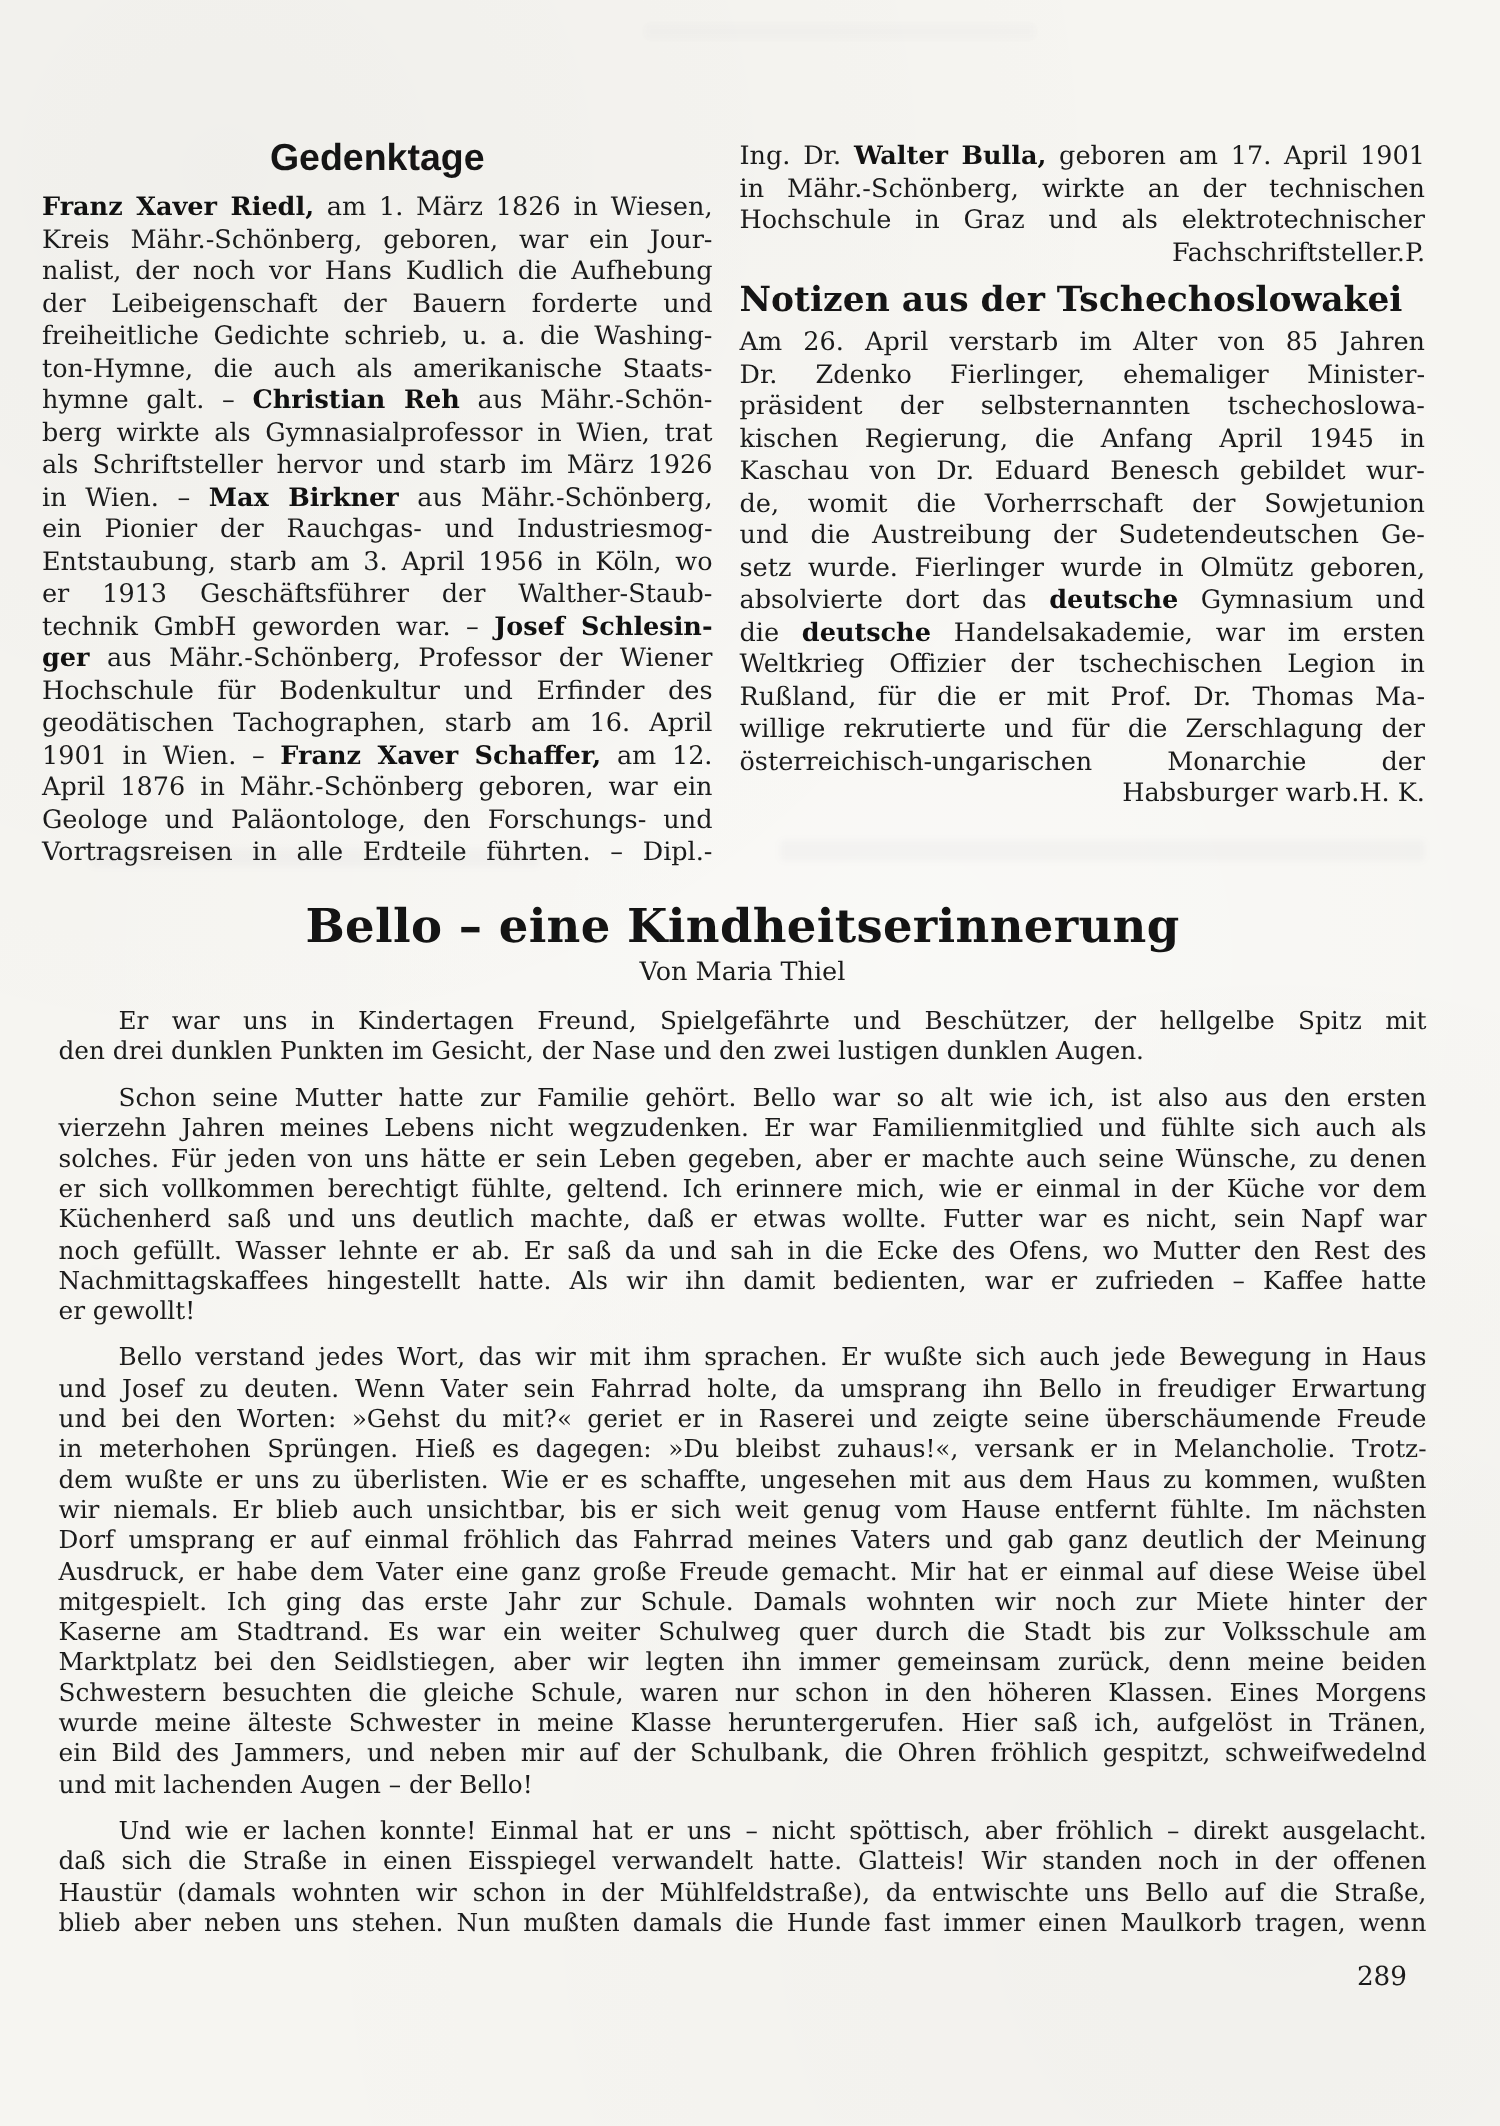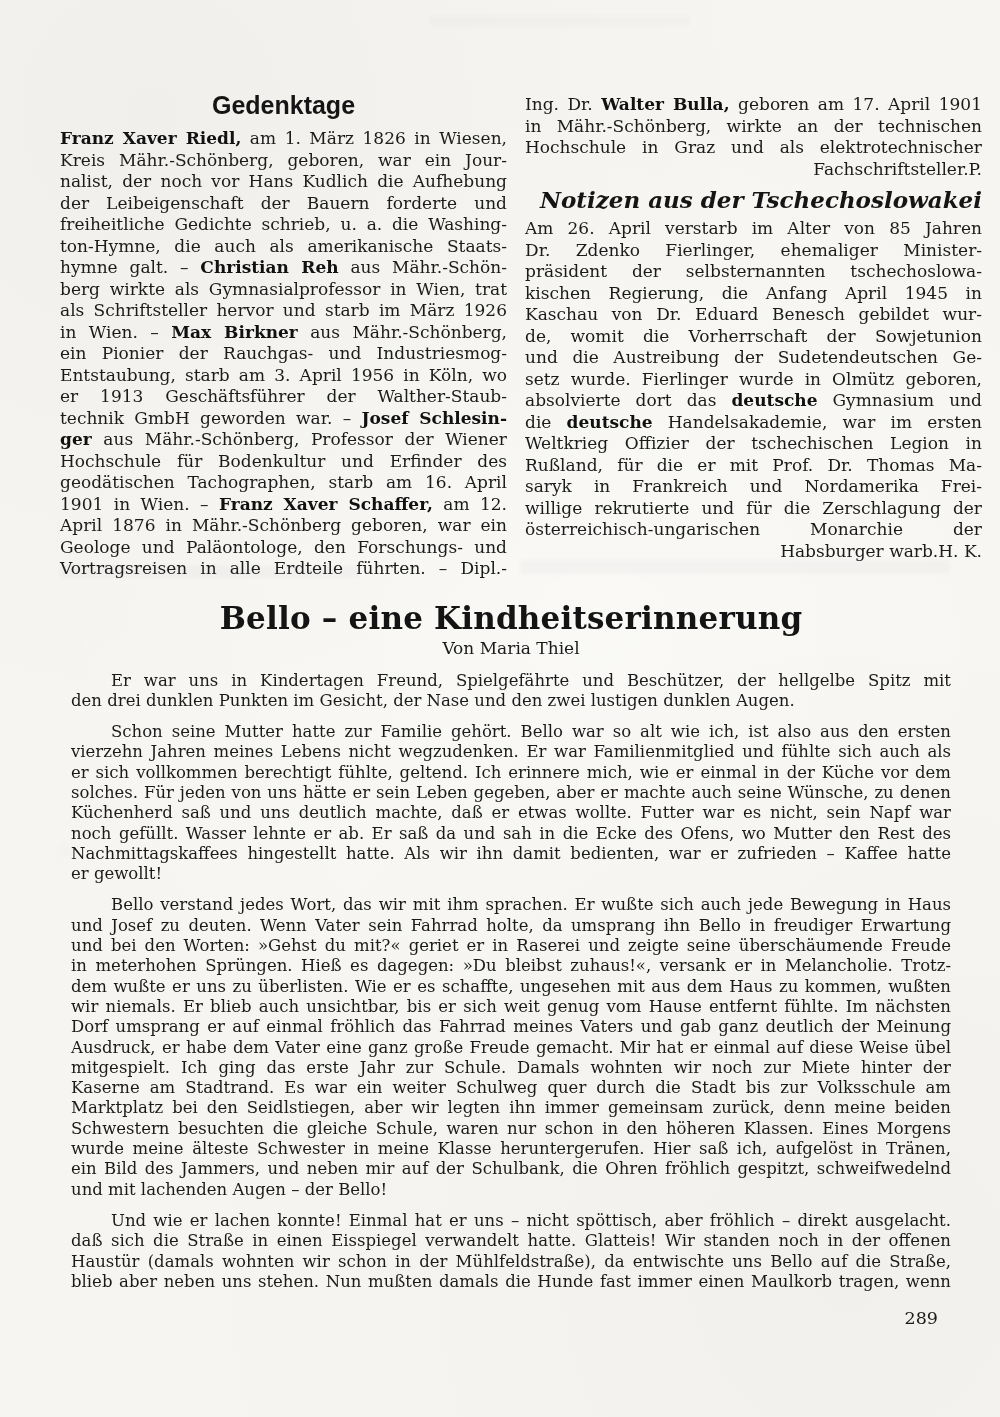--- a/index.html
+++ b/index.html
@@ -8,35 +8,35 @@
     background:#f6f5f1;
     background-image:
       radial-gradient(circle at 15% 8%, rgba(0,0,0,0.025), transparent 40%),
       radial-gradient(circle at 85% 90%, rgba(0,0,0,0.02), transparent 45%),
       radial-gradient(circle at 60% 45%, rgba(255,255,255,0.4), transparent 60%);
     font-family:"DejaVu Serif", serif;
     color:#1b1b1b;
     position:relative;
     overflow:hidden;
   }
-  .paper{position:absolute;inset:0;padding:92px 38px 0 60px;box-sizing:border-box;}
+  .paper{position:absolute;inset:0;padding:92px 38px 0 28px;box-sizing:border-box;}
 
   
   .cols{display:flex;gap:18px;}
   .col-left{width:447px;flex:0 0 447px;}
   .col-right{width:457px;flex:0 0 457px;}
   .h-sans{
     font-family:"Liberation Sans", sans-serif;
     font-weight:bold;font-size:25px;line-height:27px;
     text-align:center;margin:0 0 9px 0;color:#151515;
   }
   .h-serif{
     font-family:"DejaVu Serif", serif;
     font-weight:bold;font-size:23px;line-height:26px;
-    text-align:right;margin:7px 0 5px 0;color:#151515;font-style:italic;
+    text-align:left;margin:7px 0 5px 0;color:#151515;
   }
   .coltext{font-size:17px;line-height:21.5px;}
   .coltext.intro{margin-top:2px;}
 
   .line{
     text-align:justify;
     text-align-last:justify;
     white-space:normal;
   }
   .line.last{text-align-last:left;}
@@ -117,43 +117,42 @@
           <div class="line">präsident der selbsternannten tschechoslowa-</div>
           <div class="line">kischen Regierung, die Anfang April 1945 in</div>
           <div class="line">Kaschau von Dr. Eduard Benesch gebildet wur-</div>
           <div class="line">de, womit die Vorherrschaft der Sowjetunion</div>
           <div class="line">und die Austreibung der Sudetendeutschen Ge-</div>
           <div class="line">setz wurde. Fierlinger wurde in Olmütz geboren,</div>
           <div class="line">absolvierte dort das <b>deutsche</b> Gymnasium und</div>
           <div class="line">die <b>deutsche</b> Handelsakademie, war im ersten</div>
           <div class="line">Weltkrieg Offizier der tschechischen Legion in</div>
           <div class="line">Rußland, für die er mit Prof. Dr. Thomas Ma-</div>
-          <div class="line">saryk in Frankreich und Nordamerika Frei-</div>
           <div class="line">willige rekrutierte und für die Zerschlagung der</div>
           <div class="line">österreichisch-ungarischen Monarchie der</div>
           <div class="line split">
             <span>Habsburger warb.</span>
             <span>H. K.</span>
           </div>
         </div>
     </section>
   </div>
 
   <h1 class="title">Bello – eine Kindheitserinnerung</h1>
   <div class="byline">Von Maria Thiel</div>
   <div class="article">
       <div class="para">
         <div class="line ind">Er war uns in Kindertagen Freund, Spielgefährte und Beschützer, der hellgelbe Spitz mit</div>
         <div class="line last">den drei dunklen Punkten im Gesicht, der Nase und den zwei lustigen dunklen Augen.</div>
       </div>
       <div class="para">
         <div class="line ind">Schon seine Mutter hatte zur Familie gehört. Bello war so alt wie ich, ist also aus den ersten</div>
         <div class="line">vierzehn Jahren meines Lebens nicht wegzudenken. Er war Familienmitglied und fühlte sich auch als</div>
+        <div class="line">solches. Für jeden von uns hätte er sein Leben gegeben, aber er machte auch seine Wünsche, zu denen</div>
         <div class="line">er sich vollkommen berechtigt fühlte, geltend. Ich erinnere mich, wie er einmal in der Küche vor dem</div>
-        <div class="line">solches. Für jeden von uns hätte er sein Leben gegeben, aber er machte auch seine Wünsche, zu denen</div>
         <div class="line">Küchenherd saß und uns deutlich machte, daß er etwas wollte. Futter war es nicht, sein Napf war</div>
         <div class="line">noch gefüllt. Wasser lehnte er ab. Er saß da und sah in die Ecke des Ofens, wo Mutter den Rest des</div>
         <div class="line">Nachmittagskaffees hingestellt hatte. Als wir ihn damit bedienten, war er zufrieden – Kaffee hatte</div>
         <div class="line last">er gewollt!</div>
       </div>
       <div class="para">
         <div class="line ind">Bello verstand jedes Wort, das wir mit ihm sprachen. Er wußte sich auch jede Bewegung in Haus</div>
         <div class="line">und Josef zu deuten. Wenn Vater sein Fahrrad holte, da umsprang ihn Bello in freudiger Erwartung</div>
         <div class="line">und bei den Worten: »Gehst du mit?« geriet er in Raserei und zeigte seine überschäumende Freude</div>
         <div class="line">in meterhohen Sprüngen. Hieß es dagegen: »Du bleibst zuhaus!«, versank er in Melancholie. Trotz-</div>

